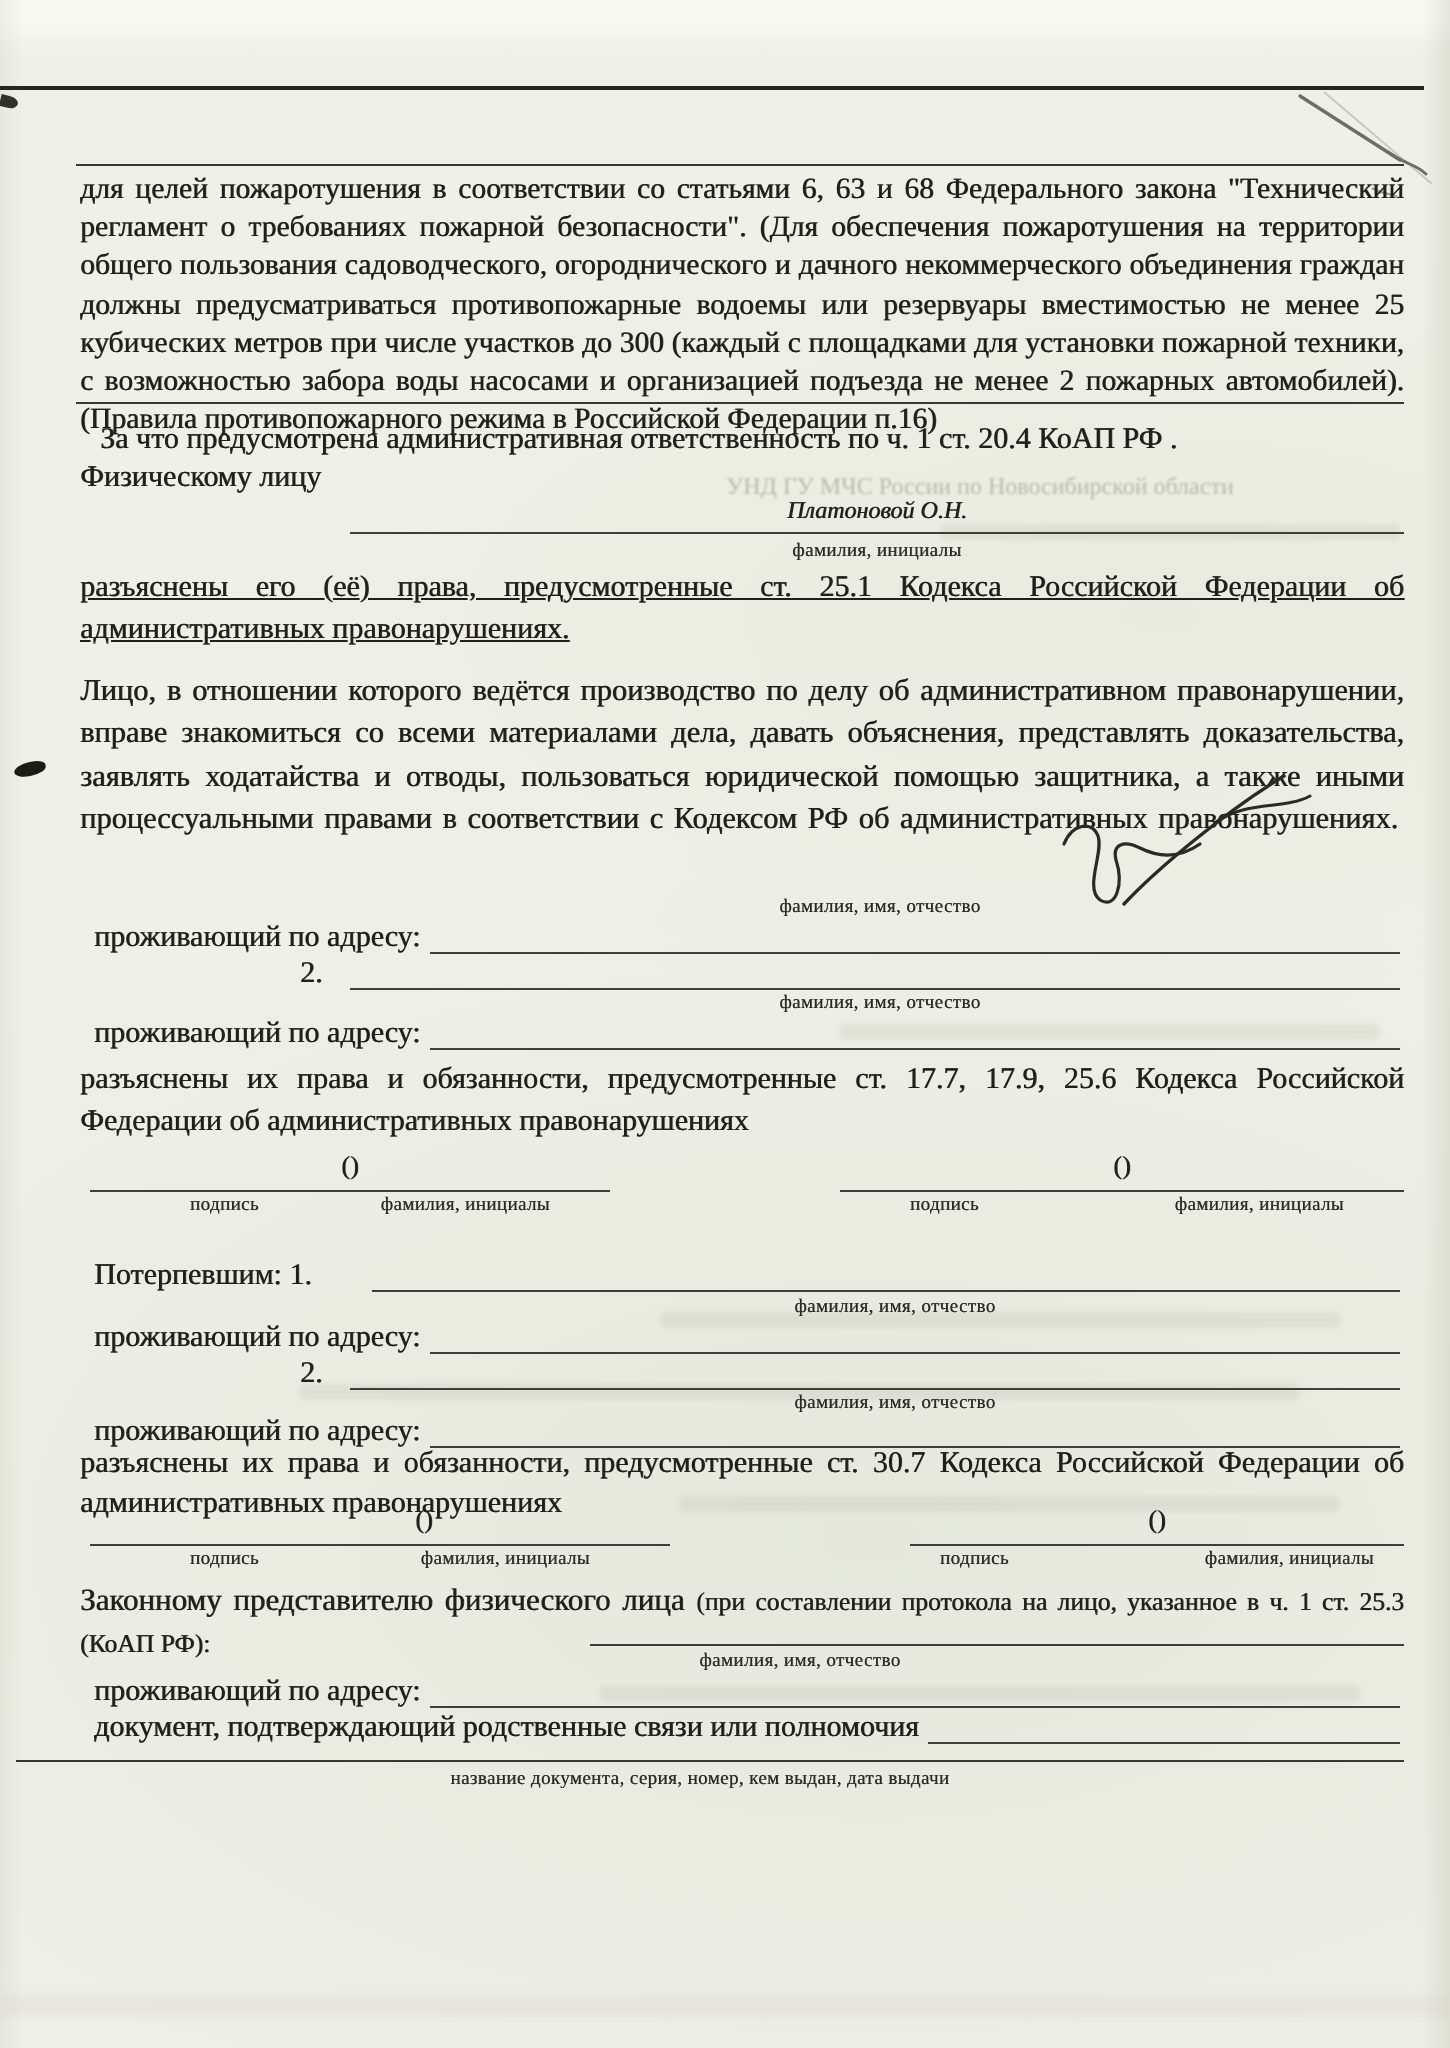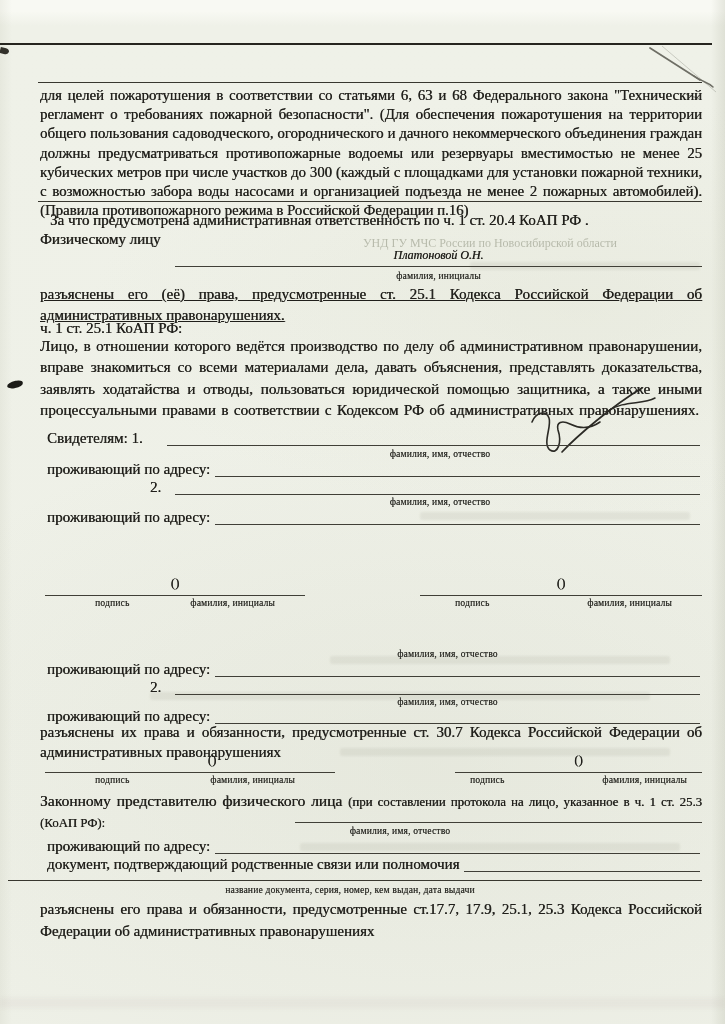--- a/index.html
+++ b/index.html
@@ -62,67 +62,67 @@
   <div class="abs smudge" style="top:692px;left:150px;width:500px;height:8px;"></div>
   <div class="abs smudge" style="top:748px;left:340px;width:330px;height:8px;"></div>
   <div class="abs smudge" style="top:843px;left:300px;width:380px;height:8px;"></div>
 
   <div class="abs t center" style="top:245px;left:175px;width:527px;font-style:italic;font-size:12px;">Платоновой О.Н.</div>
   <div class="abs uline" style="top:253px;left:175px;width:527px;height:13px;"></div>
   <div class="abs small center" style="top:271px;left:175px;width:527px;">фамилия, инициалы</div>
 
   <div class="abs t just" style="top:284px;left:40px;width:662px;text-decoration:underline;">разъяснены его (её) права, предусмотренные ст. 25.1 Кодекса Российской Федерации об административных правонарушениях.</div>
 
-  <div class="abs t" style="top:318px;left:40px;">ч. 1 ст. 25.1 КоАП РФ:</div>
   <div class="abs t just" style="top:335px;left:40px;width:662px;font-size:15.2px;line-height:21.4px;word-spacing:1.5px;">Лицо, в отношении которого ведётся производство по делу об административном правонарушении, вправе знакомиться со всеми материалами дела, давать объяснения, представлять доказательства, заявлять ходатайства и отводы, пользоваться юридической помощью защитника, а также иными процессуальными правами в соответствии с Кодексом РФ об административных правонарушениях.</div>
 
   <svg class="abs" style="top:384px;left:492px;" width="175" height="75" viewBox="0 0 175 75">
     <path d="M 70 68 C 85 52, 120 22, 150 4" stroke="#2b2a25" stroke-width="1.7" fill="none" stroke-linecap="round"></path>
     <path d="M 116 27 C 132 16, 150 21, 163 14" stroke="#2b2a25" stroke-width="1.5" fill="none" stroke-linecap="round"></path>
     <path d="M 40 38 C 44 28, 54 26, 57 34 C 60 42, 50 60, 58 66 C 66 71, 70 58, 66 46 C 64 38, 70 36, 78 40 C 88 45, 98 45, 108 38" stroke="#2b2a25" stroke-width="1.6" fill="none" stroke-linecap="round"></path>
   </svg>
 
   <div class="abs" style="top:381px;left:7px;width:16px;height:7px;background:#1b1b17;border-radius:60% 40% 55% 45%;transform:rotate(-10deg);"></div>
 
-  <div class="abs fieldrow" style="top:428px;left:47px;width:653px;">
-    <span class="t lbl">Свидетелям: 1.</span>
-    <span class="fline" style="margin-left:24px;"></span>
-  </div>
   <div class="abs small center" style="top:449px;left:180px;width:520px;">фамилия, имя, отчество</div>
   <div class="abs fieldrow" style="top:459px;left:47px;width:653px;">
     <span class="t lbl">проживающий по адресу:</span>
     <span class="fline"></span>
   </div>
   <div class="abs fieldrow" style="top:477px;left:150px;width:550px;">
     <span class="t lbl">2.</span>
     <span class="fline" style="margin-left:14px;"></span>
   </div>
   <div class="abs small center" style="top:497px;left:180px;width:520px;">фамилия, имя, отчество</div>
   <div class="abs fieldrow" style="top:507px;left:47px;width:653px;">
     <span class="t lbl">проживающий по адресу:</span>
     <span class="fline"></span>
   </div>
+  <div class="abs t just" style="top:530px;left:40px;width:662px;">разъяснены их права и обязанности, предусмотренные ст. 17.7, 17.9, 25.6 Кодекса Российской Федерации об административных правонарушениях</div>
 
   <div class="abs sigblock" style="top:572px;left:45px;width:260px;">
     <span class="t paren">()</span>
     <div class="uline" style="height:2px;"></div>
     <div class="labels small" style="padding:2px 30px 0 50px;">
       <span>подпись</span>
       <span>фамилия, инициалы</span>
     </div>
   </div>
   <div class="abs sigblock" style="top:572px;left:420px;width:282px;">
     <span class="t paren">()</span>
     <div class="uline" style="height:2px;"></div>
     <div class="labels small" style="padding:2px 30px 0 35px;">
       <span>подпись</span>
       <span>фамилия, инициалы</span>
     </div>
   </div>
 
+  <div class="abs fieldrow" style="top:628px;left:47px;width:653px;">
+    <span class="t lbl">Потерпевшим: 1.</span>
+    <span class="fline" style="margin-left:30px;"></span>
+  </div>
   <div class="abs small center" style="top:649px;left:195px;width:505px;">фамилия, имя, отчество</div>
   <div class="abs fieldrow" style="top:659px;left:47px;width:653px;">
     <span class="t lbl">проживающий по адресу:</span>
     <span class="fline"></span>
   </div>
   <div class="abs fieldrow" style="top:677px;left:150px;width:550px;">
     <span class="t lbl">2.</span>
     <span class="fline" style="margin-left:14px;"></span>
   </div>
   <div class="abs small center" style="top:697px;left:195px;width:505px;">фамилия, имя, отчество</div>
@@ -157,16 +157,15 @@
   <div class="abs fieldrow" style="top:836px;left:47px;width:653px;">
     <span class="t lbl">проживающий по адресу:</span>
     <span class="fline"></span>
   </div>
   <div class="abs fieldrow" style="top:854px;left:47px;width:653px;">
     <span class="t lbl">документ, подтверждающий родственные связи или полномочия</span>
     <span class="fline"></span>
   </div>
   <div class="abs hline" style="top:880px;left:8px;width:694px;border-top-width:1.6px;"></div>
   <div class="abs small center" style="top:885px;left:150px;width:400px;">название  документа, серия,  номер, кем выдан, дата  выдачи</div>
-  <div class="abs t just" style="top:899px;left:40px;width:662px;line-height:21.5px;">разъяснены его права и обязанности, предусмотренные ст.17.7, 17.9, 25.1, 25.3 Кодекса Российской Федерации об административных правонарушениях</div>
 
   <div class="abs" style="top:998px;left:0;width:725px;height:10px;background:rgba(190,175,170,0.12);filter:blur(2px);"></div>
 </div>
 
 </body></html>

